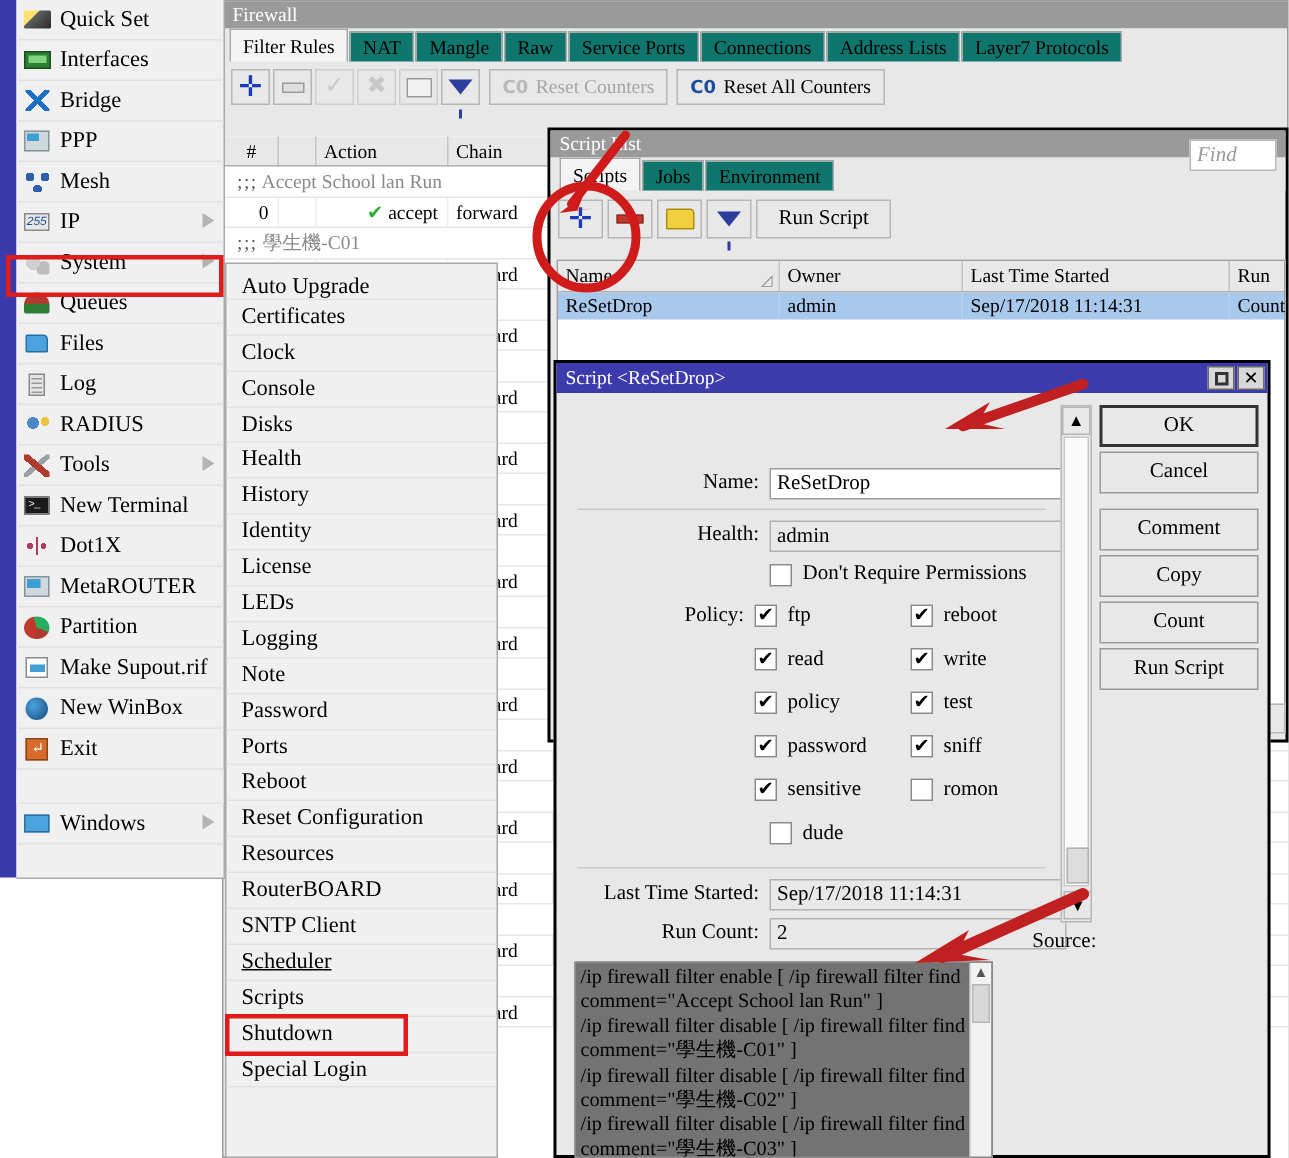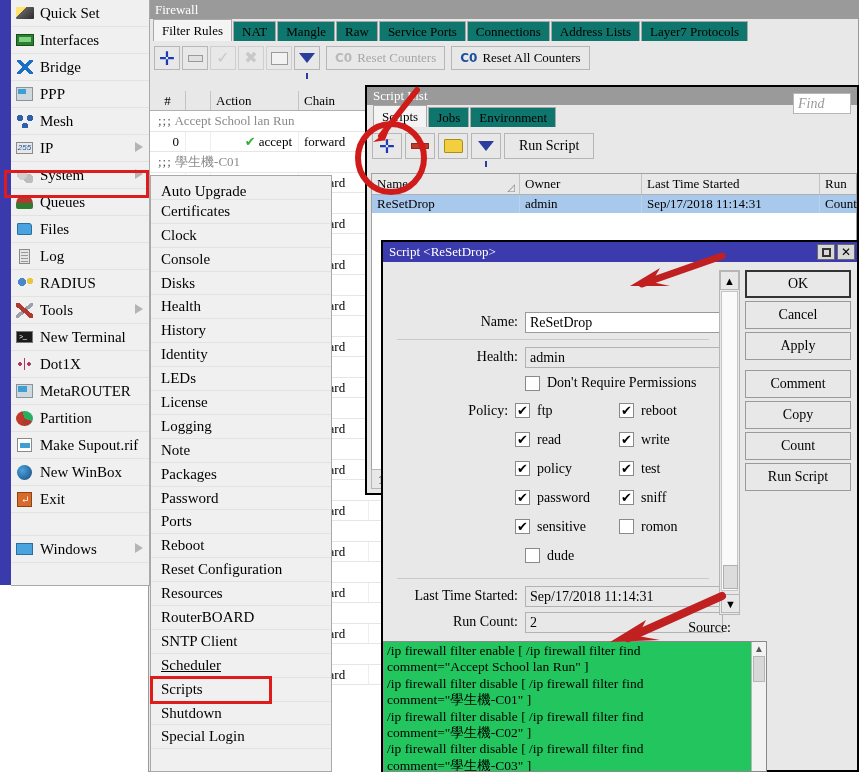--- a/index.html
+++ b/index.html
@@ -151,21 +151,21 @@
   #sl-table{position:absolute;left:4px;top:86px;width:486px;height:300px;background:#fff;border:1px solid #a0a0a0;box-sizing:border-box;}
   .sl-head{display:flex;height:20px;background:#e8e8e8;border-bottom:1px solid #b0b0b0;font-size:13px;}
   .sl-head div{line-height:20px;padding-left:5px;border-right:1px solid #c4c4c4;box-sizing:border-box;position:relative;}
   .sort-mark{position:absolute;right:4px;top:4px;color:#8a8a8a;font-size:10px;}
   .sl-row{display:flex;height:18px;background:#a8c8ec;font-size:13px;}
   .sl-row div{line-height:18px;padding-left:5px;border-right:1px solid #bcd2ea;box-sizing:border-box;}
   #sl-status{position:absolute;left:4px;bottom:4px;width:486px;height:20px;border:1px solid #b6b6b6;background:#e8e8e8;font-size:13px;line-height:19px;padding-left:6px;box-sizing:border-box;}
 
   
   #script-dlg{
-    left:381px;top:240px;width:478px;height:532px;
+    left:369px;top:240px;width:478px;height:532px;
     background:#e8e8e8;border:2px solid #000;box-sizing:border-box;
   }
   #dlg-title{
     height:20px;background:#3b3bae;color:#fff;font-size:13px;line-height:20px;padding-left:6px;
     display:flex;align-items:center;
   }
   #dlg-title .sp{flex:1;}
   .tb-btn{
     width:18px;height:16px;border:1px solid #6a6a6a;background:#d8d8d8;margin-right:2px;
     display:flex;align-items:center;justify-content:center;color:#000;font-size:12px;line-height:12px;
@@ -194,22 +194,22 @@
   .sc-thumb{position:absolute;left:1px;bottom:1px;width:15px;height:24px;background:#dcdcdc;border:1px solid #b0b0b0;box-sizing:border-box;}
   #dlg-buttons{position:absolute;right:6px;top:28px;width:106px;}
   .dbtn{
     height:28px;border:1px solid #9a9a9a;background:#e8e8e8;
     text-align:center;line-height:26px;font-size:14px;margin-bottom:3px;box-sizing:border-box;
   }
   .dbtn.default{border:2px solid #333;line-height:24px;}
   .dbtn.spaced{margin-top:10px;}
   #source-label{position:absolute;right:128px;top:620px;font-size:14px;}
   #source-box{
-    position:absolute;left:383px;top:641px;width:384px;height:131px;
-    background:#22c55e;border:1px solid #8a8a8a;box-sizing:border-box;overflow:hidden;
+    position:absolute;left:383px;top:641px;width:279px;height:131px;
+    background:#737373;border:1px solid #8a8a8a;box-sizing:border-box;overflow:hidden;
   }
   #source-text{
     padding:1px 3px;font-size:13.5px;line-height:16.4px;white-space:pre;
     font-family:"Liberation Serif",serif;
   }
   #source-scroll{position:absolute;right:0;top:0;width:15px;height:131px;background:#f2f2f2;border-left:1px solid #b6b6b6;box-sizing:border-box;}
   #source-scroll .up{height:14px;text-align:center;font-size:10px;line-height:14px;color:#555;}
   #source-scroll .thumb{margin:0 1px;height:26px;background:#d8d8d8;border:1px solid #b6b6b6;box-sizing:border-box;}
 
   
@@ -522,33 +522,30 @@
       <div class="sb-item" style="padding-left: 10px; height: 23.9px;">
         <span class="lbl" style="padding-left: 0px;">Health</span>
       </div>
       <div class="sb-item" style="padding-left: 10px; height: 23.9px;">
         <span class="lbl" style="padding-left: 0px;">History</span>
       </div>
       <div class="sb-item" style="padding-left: 10px; height: 23.9px;">
         <span class="lbl" style="padding-left: 0px;">Identity</span>
       </div>
       <div class="sb-item" style="padding-left: 10px; height: 23.9px;">
+        <span class="lbl" style="padding-left: 0px;">License</span>
+      </div>
+      <div class="sb-item" style="padding-left: 10px; height: 23.9px;">
         <span class="lbl" style="padding-left: 0px;">LEDs</span>
       </div>
       <div class="sb-item" style="padding-left: 10px; height: 23.9px;">
-        <span class="lbl" style="padding-left: 0px;">License</span>
-      </div>
-      <div class="sb-item" style="padding-left: 10px; height: 23.9px;">
         <span class="lbl" style="padding-left: 0px;">Logging</span>
       </div>
       <div class="sb-item" style="padding-left: 10px; height: 23.9px;">
         <span class="lbl" style="padding-left: 0px;">Note</span>
-      </div>
-      <div class="sb-item" style="padding-left: 10px; height: 23.9px;">
-        <span class="lbl" style="padding-left: 0px;">Packages</span>
       </div>
       <div class="sb-item" style="padding-left: 10px; height: 23.9px;">
         <span class="lbl" style="padding-left: 0px;">Password</span>
       </div>
       <div class="sb-item" style="padding-left: 10px; height: 23.9px;">
         <span class="lbl" style="padding-left: 0px;">Ports</span>
       </div>
       <div class="sb-item" style="padding-left: 10px; height: 23.9px;">
         <span class="lbl" style="padding-left: 0px;">Reboot</span>
       </div>
@@ -734,21 +731,20 @@
     <div class="sc-arrow">▲</div>
     <div class="sc-track">
       <div class="sc-thumb"></div>
     </div>
     <div class="sc-arrow" style="position:absolute;left:1px;bottom:1px">▼</div>
   </div>
 
   <div id="dlg-buttons">
     <div class="dbtn default">OK</div>
     <div class="dbtn">Cancel</div>
-    <div class="dbtn">Apply</div>
     <div class="dbtn spaced">Comment</div>
     <div class="dbtn">Copy</div>
     <div class="dbtn">Count</div>
     <div class="dbtn">Run Script</div>
   </div>
 </div>
 
 <div class="abs" id="source-label">Source:</div>
 <div class="abs" id="source-box">
   <div id="source-text">/ip firewall filter enable [ /ip firewall filter find

